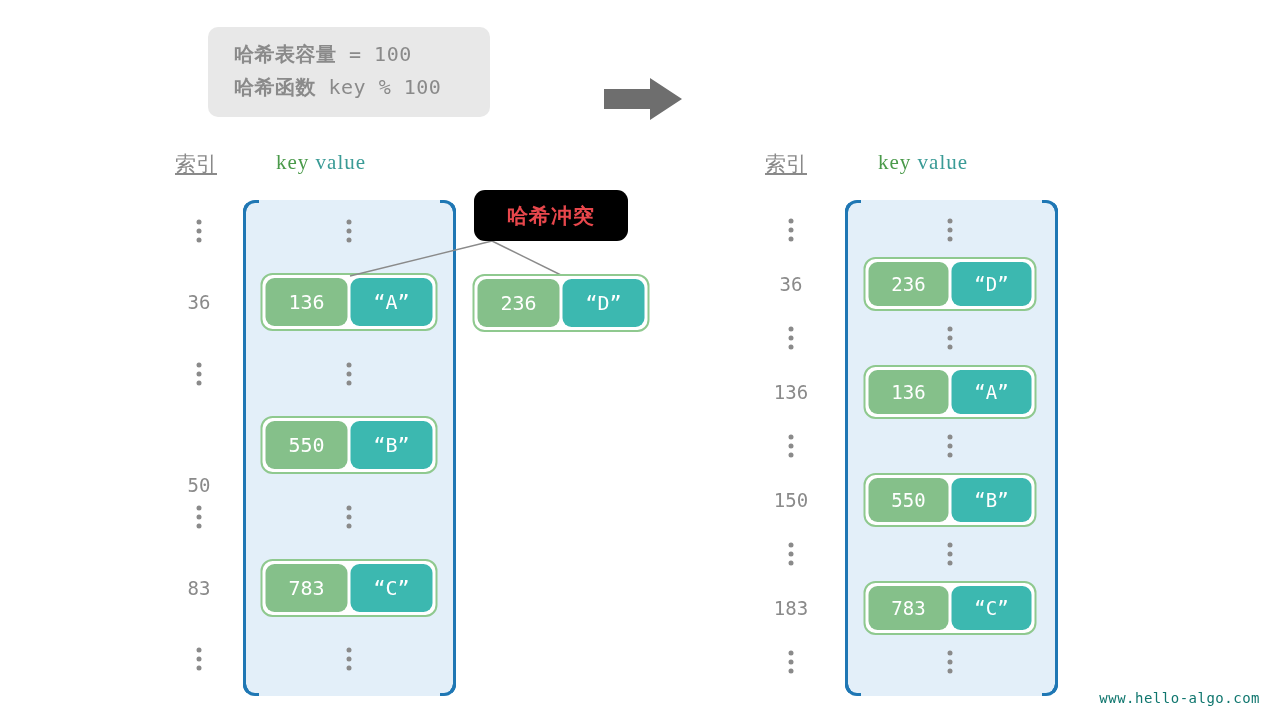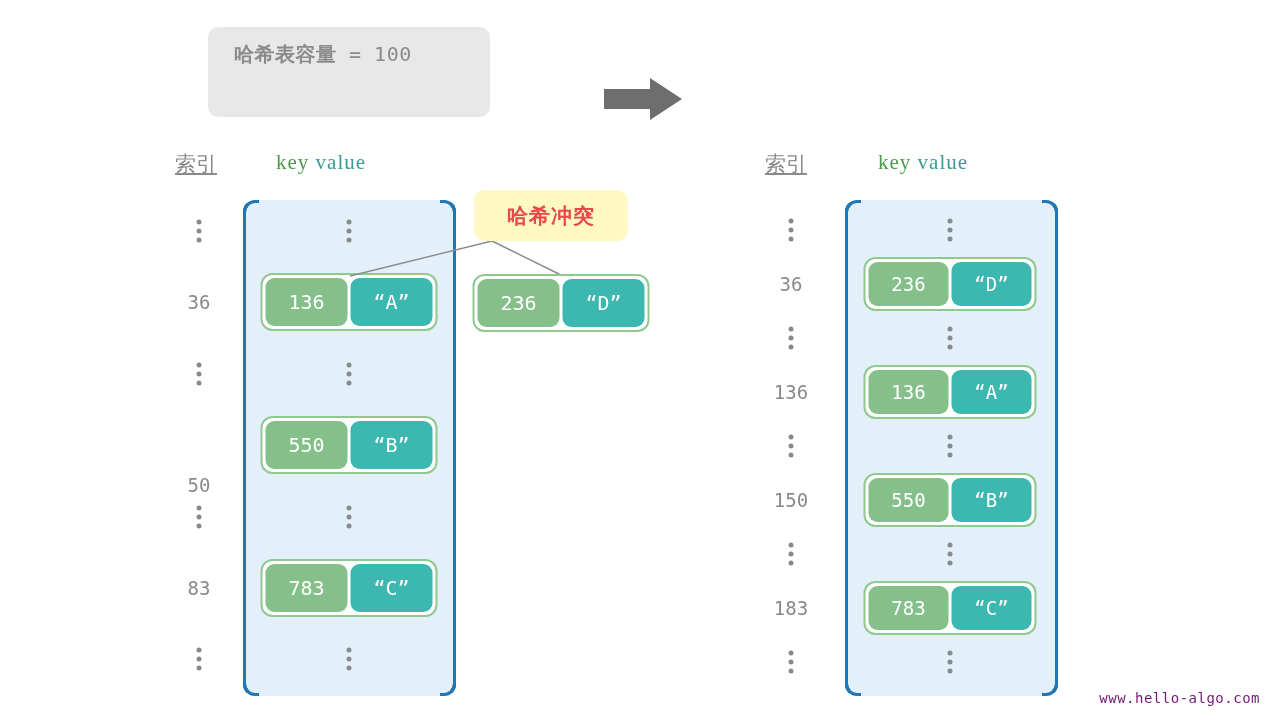--- a/index.html
+++ b/index.html
@@ -157,21 +157,21 @@
     white-space: pre;
   }
   .kv-cell.key   { background: #85c08a; border-radius: 9px; }
   .kv-cell.value { background: #3cb8b0; border-radius: 9px; }
 
   
   #collision-badge {
     position: absolute;
     left: 474px; top: 190px;
     width: 154px; height: 51px;
-    background: #fef9c3;
+    background: #000000;
     border-radius: 11px;
     display: flex;
     align-items: center;
     justify-content: center;
     font-size: 21px;
     font-weight: bold;
     color: #e8474c;
     letter-spacing: 1px;
   }
   #leader-lines {
@@ -180,31 +180,32 @@
     width: 1280px; height: 720px;
     pointer-events: none;
   }
 
   
   #watermark {
     position: absolute;
     right: 20px; bottom: 14px;
     font-family: "DejaVu Sans Mono", "Liberation Mono", monospace;
     font-size: 14px;
-    color: #701a75;
+    color: #0f766e;
     letter-spacing: .5px;
   }
 </style>
 </head>
 <body>
 
 <div class="stage">
 
   <div class="info-box" id="info-left">
     <div class="info-line"><span>哈希表容量</span><span class="mono-light"> = 100</span></div>
+    <div class="info-line"><span>哈希函数</span><span class="mono-light"> key % 100</span></div>
   </div>
 
   <div id="arrow-wrap">
     <svg width="78" height="42" viewBox="0 0 78 42">
       <polygon points="0,11 46,11 46,0 78,21 46,42 46,31 0,31" fill="#6e6e6e"></polygon>
     </svg>
   </div>
 
 
   <div class="col-head idx-head" style="left:175px; top:150px;">索引</div>

